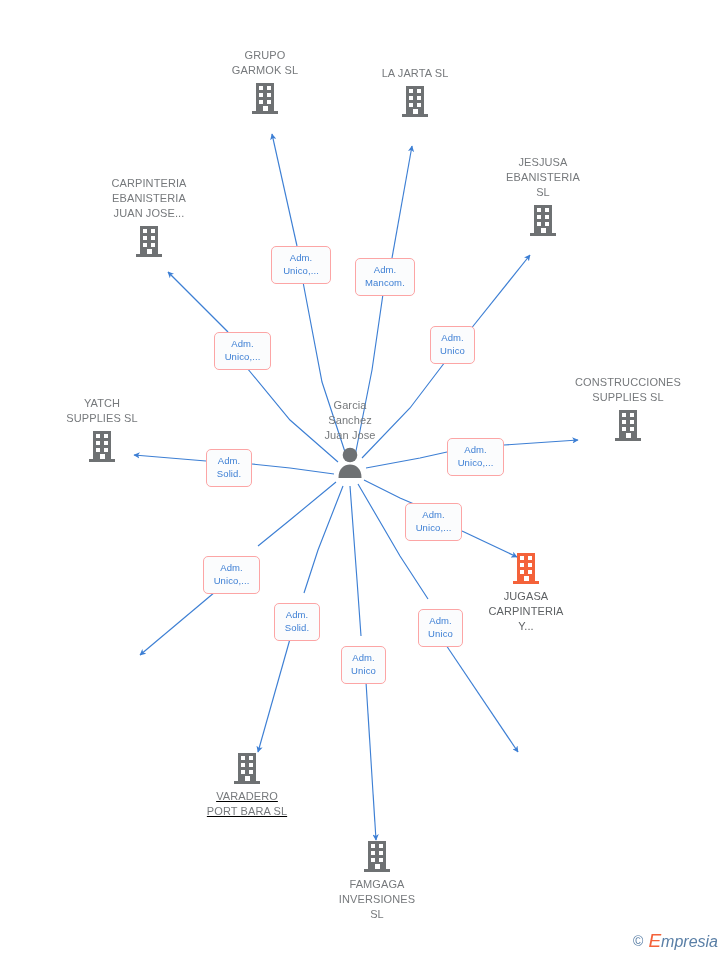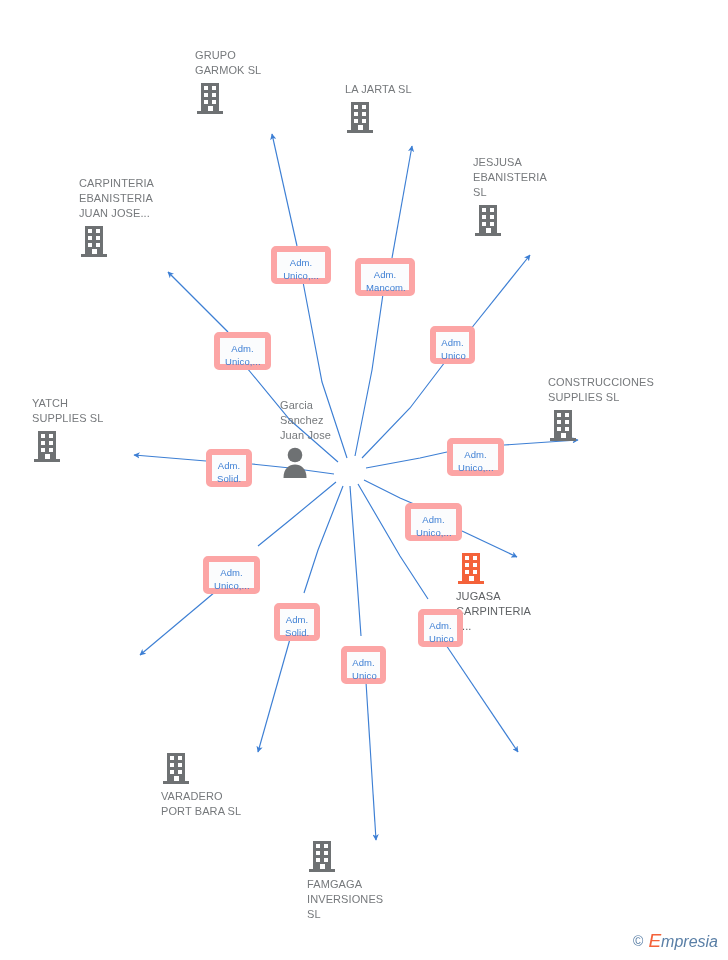--- a/index.html
+++ b/index.html
@@ -24,21 +24,21 @@
     left: 0;
     top: 0;
     width: 728px;
     height: 960px;
     pointer-events: none;
   }
   .node {
     position: absolute;
     width: 140px;
     margin-left: -70px;
-    text-align: left;
+    text-align: center;
     user-select: none;
   }
   .node-icon {
     display: block;
     margin: 0 auto;
     line-height: 0;
   }
   .node-label {
     display: block;
     font-size: 11px;
@@ -50,21 +50,21 @@
   .node.label-above .node-label { margin-bottom: 3px; }
   .node.label-below .node-label { margin-top: 4px; }
   .node.highlight .node-label {
     color: #5e6164;
     font-weight: normal;
   }
   .edge-label {
     position: absolute;
     box-sizing: border-box;
     background: #fbfcfd;
-    border: 6px solid #fca5a5;
+    border: 1px solid #fca5a5;
     border-radius: 5px;
     color: #3d7fd4;
     font-size: 9.5px;
     line-height: 13px;
     text-align: center;
     padding: 4px 5px 4px 5px;
     white-space: pre-line;
     letter-spacing: 0.1px;
   }
   .watermark {
@@ -149,21 +149,21 @@
         <rect x="17" y="5" width="4" height="4" fill="#ffffff"></rect>
         <rect x="9" y="12" width="4" height="4" fill="#ffffff"></rect>
         <rect x="17" y="12" width="4" height="4" fill="#ffffff"></rect>
         <rect x="9" y="19" width="4" height="4" fill="#ffffff"></rect>
         <rect x="17" y="19" width="4" height="4" fill="#ffffff"></rect>
         <rect x="13" y="25" width="5" height="5" fill="#ffffff"></rect>
       </svg>
     </span>
   </div>
 
-  <div class="node label-above" style="left:415px; top:82px;">
+  <div class="node label-above" style="left:415px; top:66px;">
     <span class="node-label">LA JARTA  SL</span>
     <span class="node-icon">
       <svg width="30" height="34" viewBox="0 0 30 34" xmlns="http://www.w3.org/2000/svg">
         <rect x="6" y="2" width="18" height="28" fill="#6e7173"></rect>
         <rect x="2" y="30" width="26" height="3" fill="#6e7173"></rect>
         <rect x="9" y="5" width="4" height="4" fill="#ffffff"></rect>
         <rect x="17" y="5" width="4" height="4" fill="#ffffff"></rect>
         <rect x="9" y="12" width="4" height="4" fill="#ffffff"></rect>
         <rect x="17" y="12" width="4" height="4" fill="#ffffff"></rect>
         <rect x="9" y="19" width="4" height="4" fill="#ffffff"></rect>
@@ -272,21 +272,21 @@
         <rect x="17" y="19" width="4" height="4" fill="#ffffff"></rect>
         <rect x="13" y="25" width="5" height="5" fill="#ffffff"></rect>
       </svg>
     </span>
     <span class="node-label">JUGASA
 CARPINTERIA
 Y...</span>
   </div>
 
 
-  <div class="node label-below" style="left:231px; top:751px;">
+  <div class="node label-below" style="left:247px; top:751px;text-decoration:underline;">
     <span class="node-icon">
       <svg width="30" height="34" viewBox="0 0 30 34" xmlns="http://www.w3.org/2000/svg">
         <rect x="6" y="2" width="18" height="28" fill="#6e7173"></rect>
         <rect x="2" y="30" width="26" height="3" fill="#6e7173"></rect>
         <rect x="9" y="5" width="4" height="4" fill="#ffffff"></rect>
         <rect x="17" y="5" width="4" height="4" fill="#ffffff"></rect>
         <rect x="9" y="12" width="4" height="4" fill="#ffffff"></rect>
         <rect x="17" y="12" width="4" height="4" fill="#ffffff"></rect>
         <rect x="9" y="19" width="4" height="4" fill="#ffffff"></rect>
         <rect x="17" y="19" width="4" height="4" fill="#ffffff"></rect>

